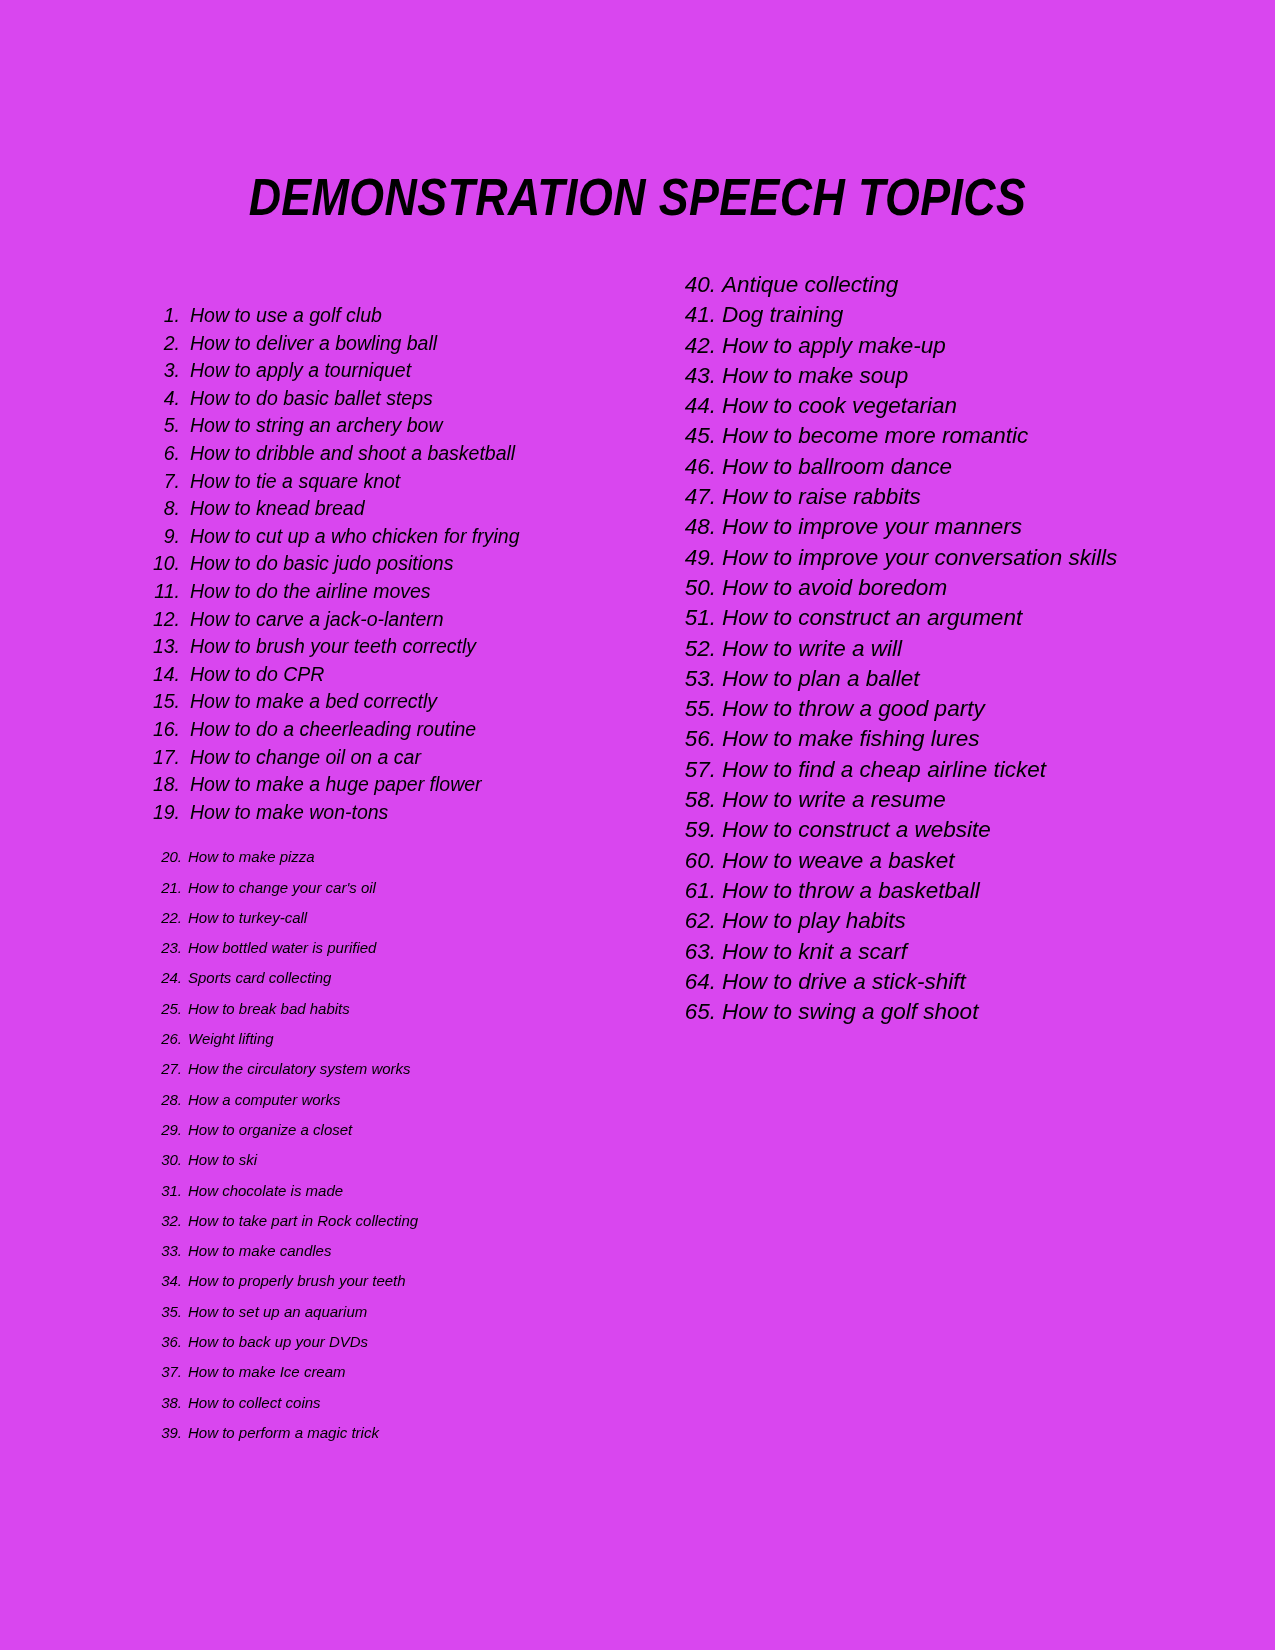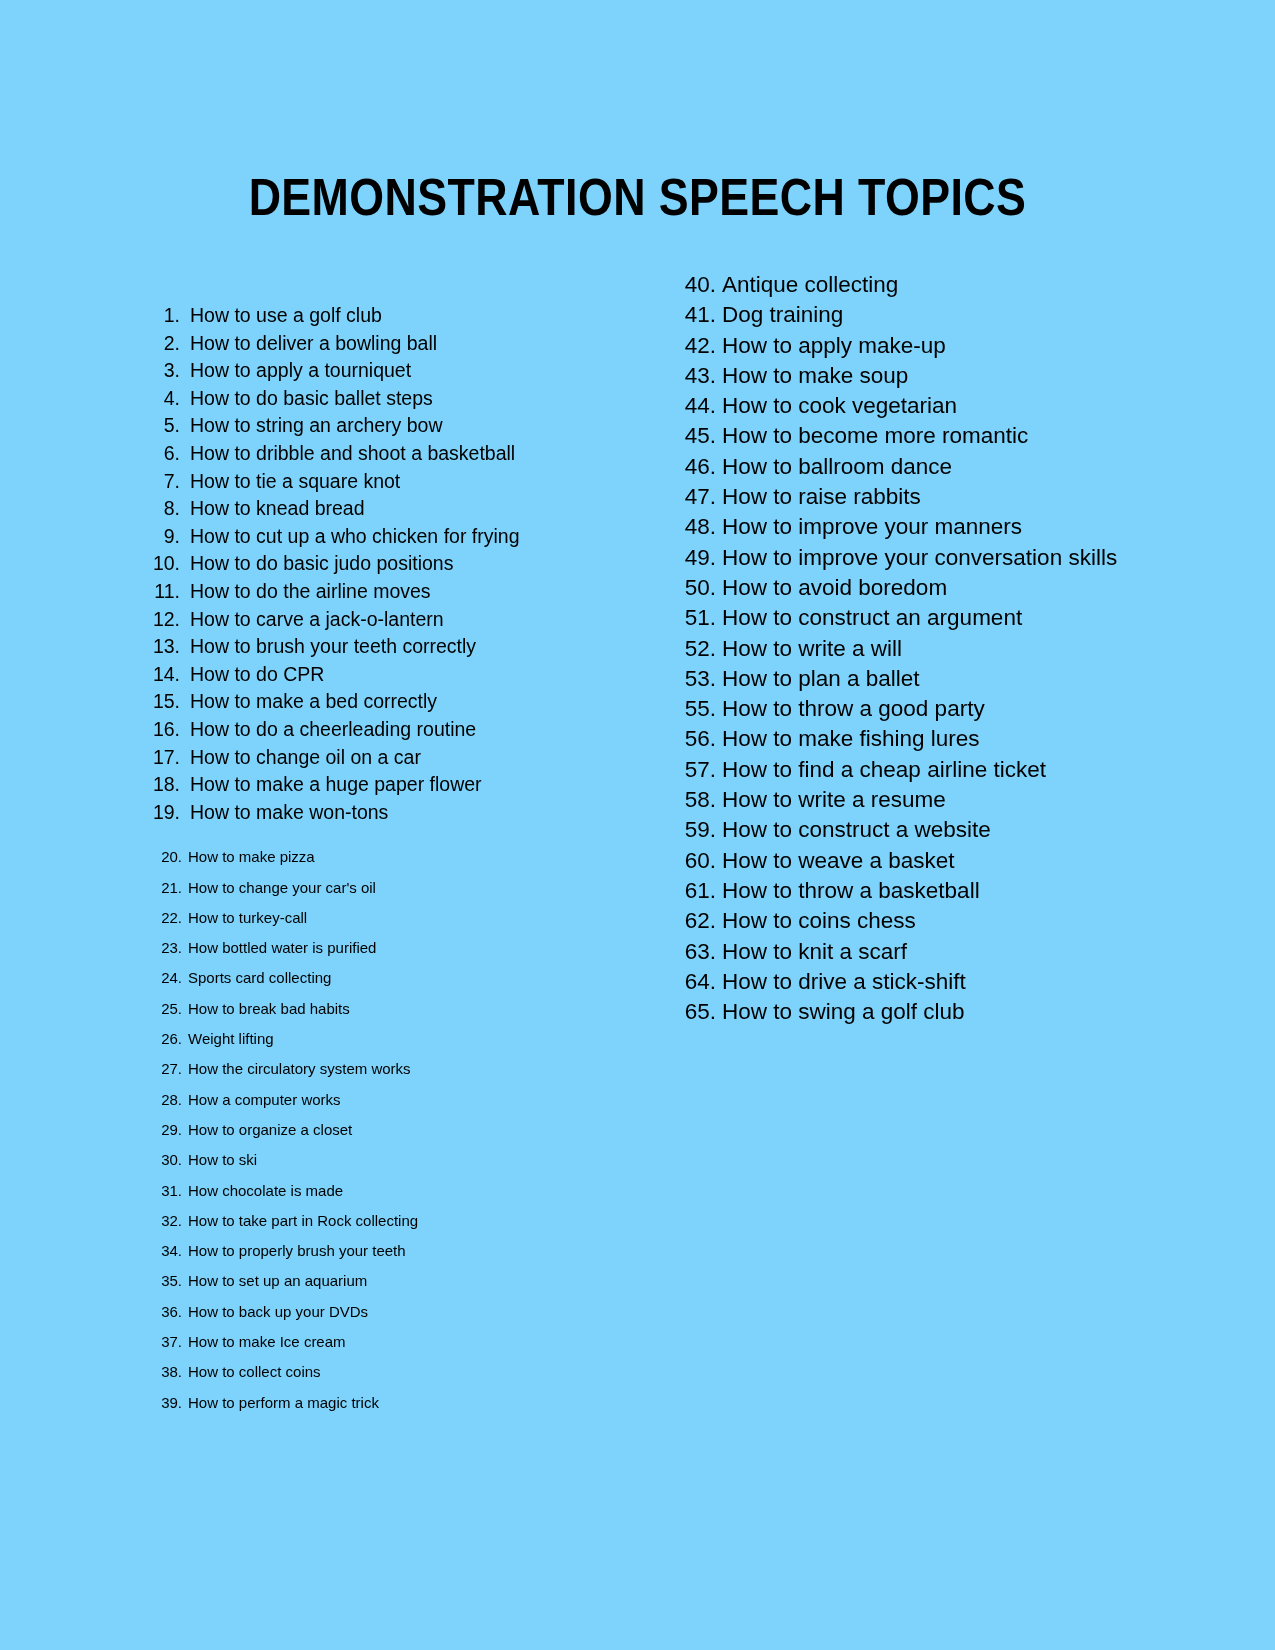--- a/index.html
+++ b/index.html
@@ -13,21 +13,22 @@
     height: 1650px;
     position: relative;
     font-family: "Liberation Sans", "DejaVu Sans", sans-serif;
     color: #000000;
     overflow: hidden;
   }
 
   #page {
     position: absolute;
     inset: 0;
-    background: #7dd3fc;
+    background: #d946ef;
+    font-style: italic;
   }
 
   
   .doc-title {
     position: absolute;
     left: 0;
     right: 0;
     top: 132px;
     text-align: center;
     font-weight: bold;
@@ -215,20 +216,24 @@
         </li>
         <li class="topic-row">
           <span class="num">31.</span>
           <span class="txt">How chocolate is made</span>
         </li>
         <li class="topic-row">
           <span class="num">32.</span>
           <span class="txt">How to take part in Rock collecting</span>
         </li>
         <li class="topic-row">
+          <span class="num">33.</span>
+          <span class="txt">How to make candles</span>
+        </li>
+        <li class="topic-row">
           <span class="num">34.</span>
           <span class="txt">How to properly brush your teeth</span>
         </li>
         <li class="topic-row">
           <span class="num">35.</span>
           <span class="txt">How to set up an aquarium</span>
         </li>
         <li class="topic-row">
           <span class="num">36.</span>
           <span class="txt">How to back up your DVDs</span>
@@ -329,30 +334,30 @@
         <li class="topic-row">
           <span class="num">60.</span>
           <span class="txt">How to weave a basket</span>
         </li>
         <li class="topic-row">
           <span class="num">61.</span>
           <span class="txt">How to throw a basketball</span>
         </li>
         <li class="topic-row">
           <span class="num">62.</span>
-          <span class="txt">How to coins chess</span>
+          <span class="txt">How to play habits</span>
         </li>
         <li class="topic-row">
           <span class="num">63.</span>
           <span class="txt">How to knit a scarf</span>
         </li>
         <li class="topic-row">
           <span class="num">64.</span>
           <span class="txt">How to drive a stick-shift</span>
         </li>
         <li class="topic-row">
           <span class="num">65.</span>
-          <span class="txt">How to swing a golf club</span>
+          <span class="txt">How to swing a golf shoot</span>
         </li>
       </ul>
   </div>
 
 </div>
 
 </body></html>

